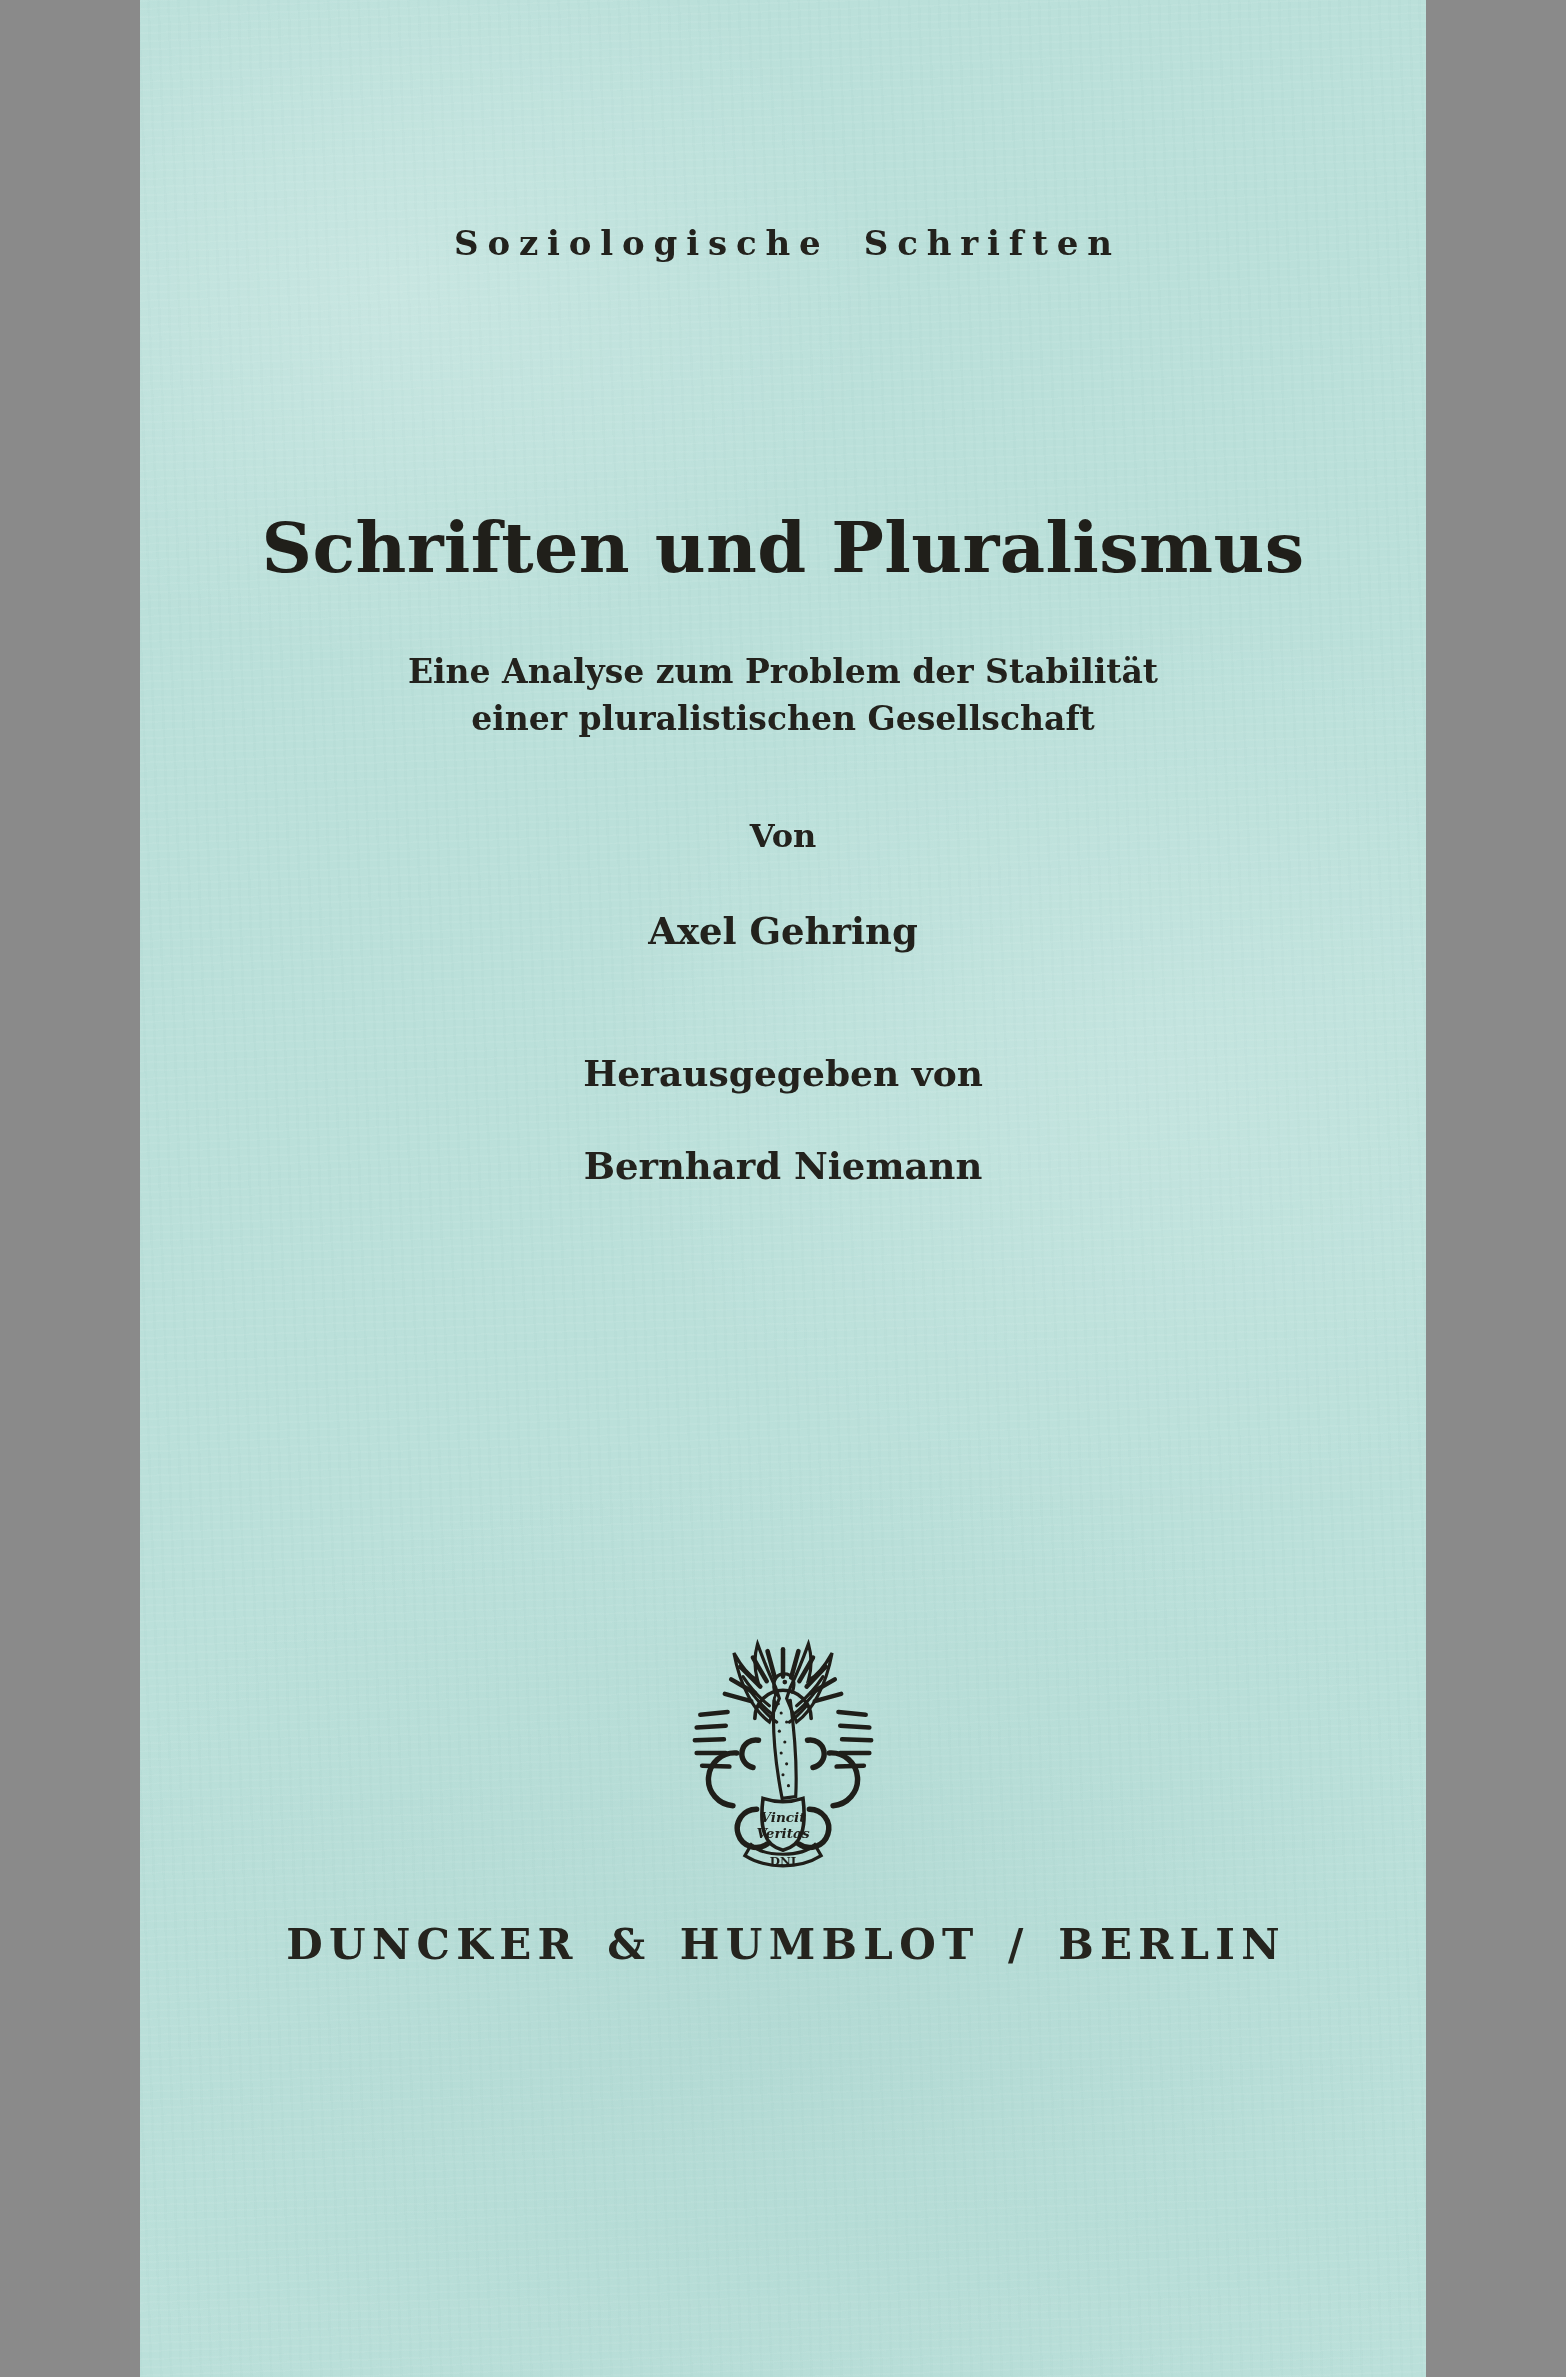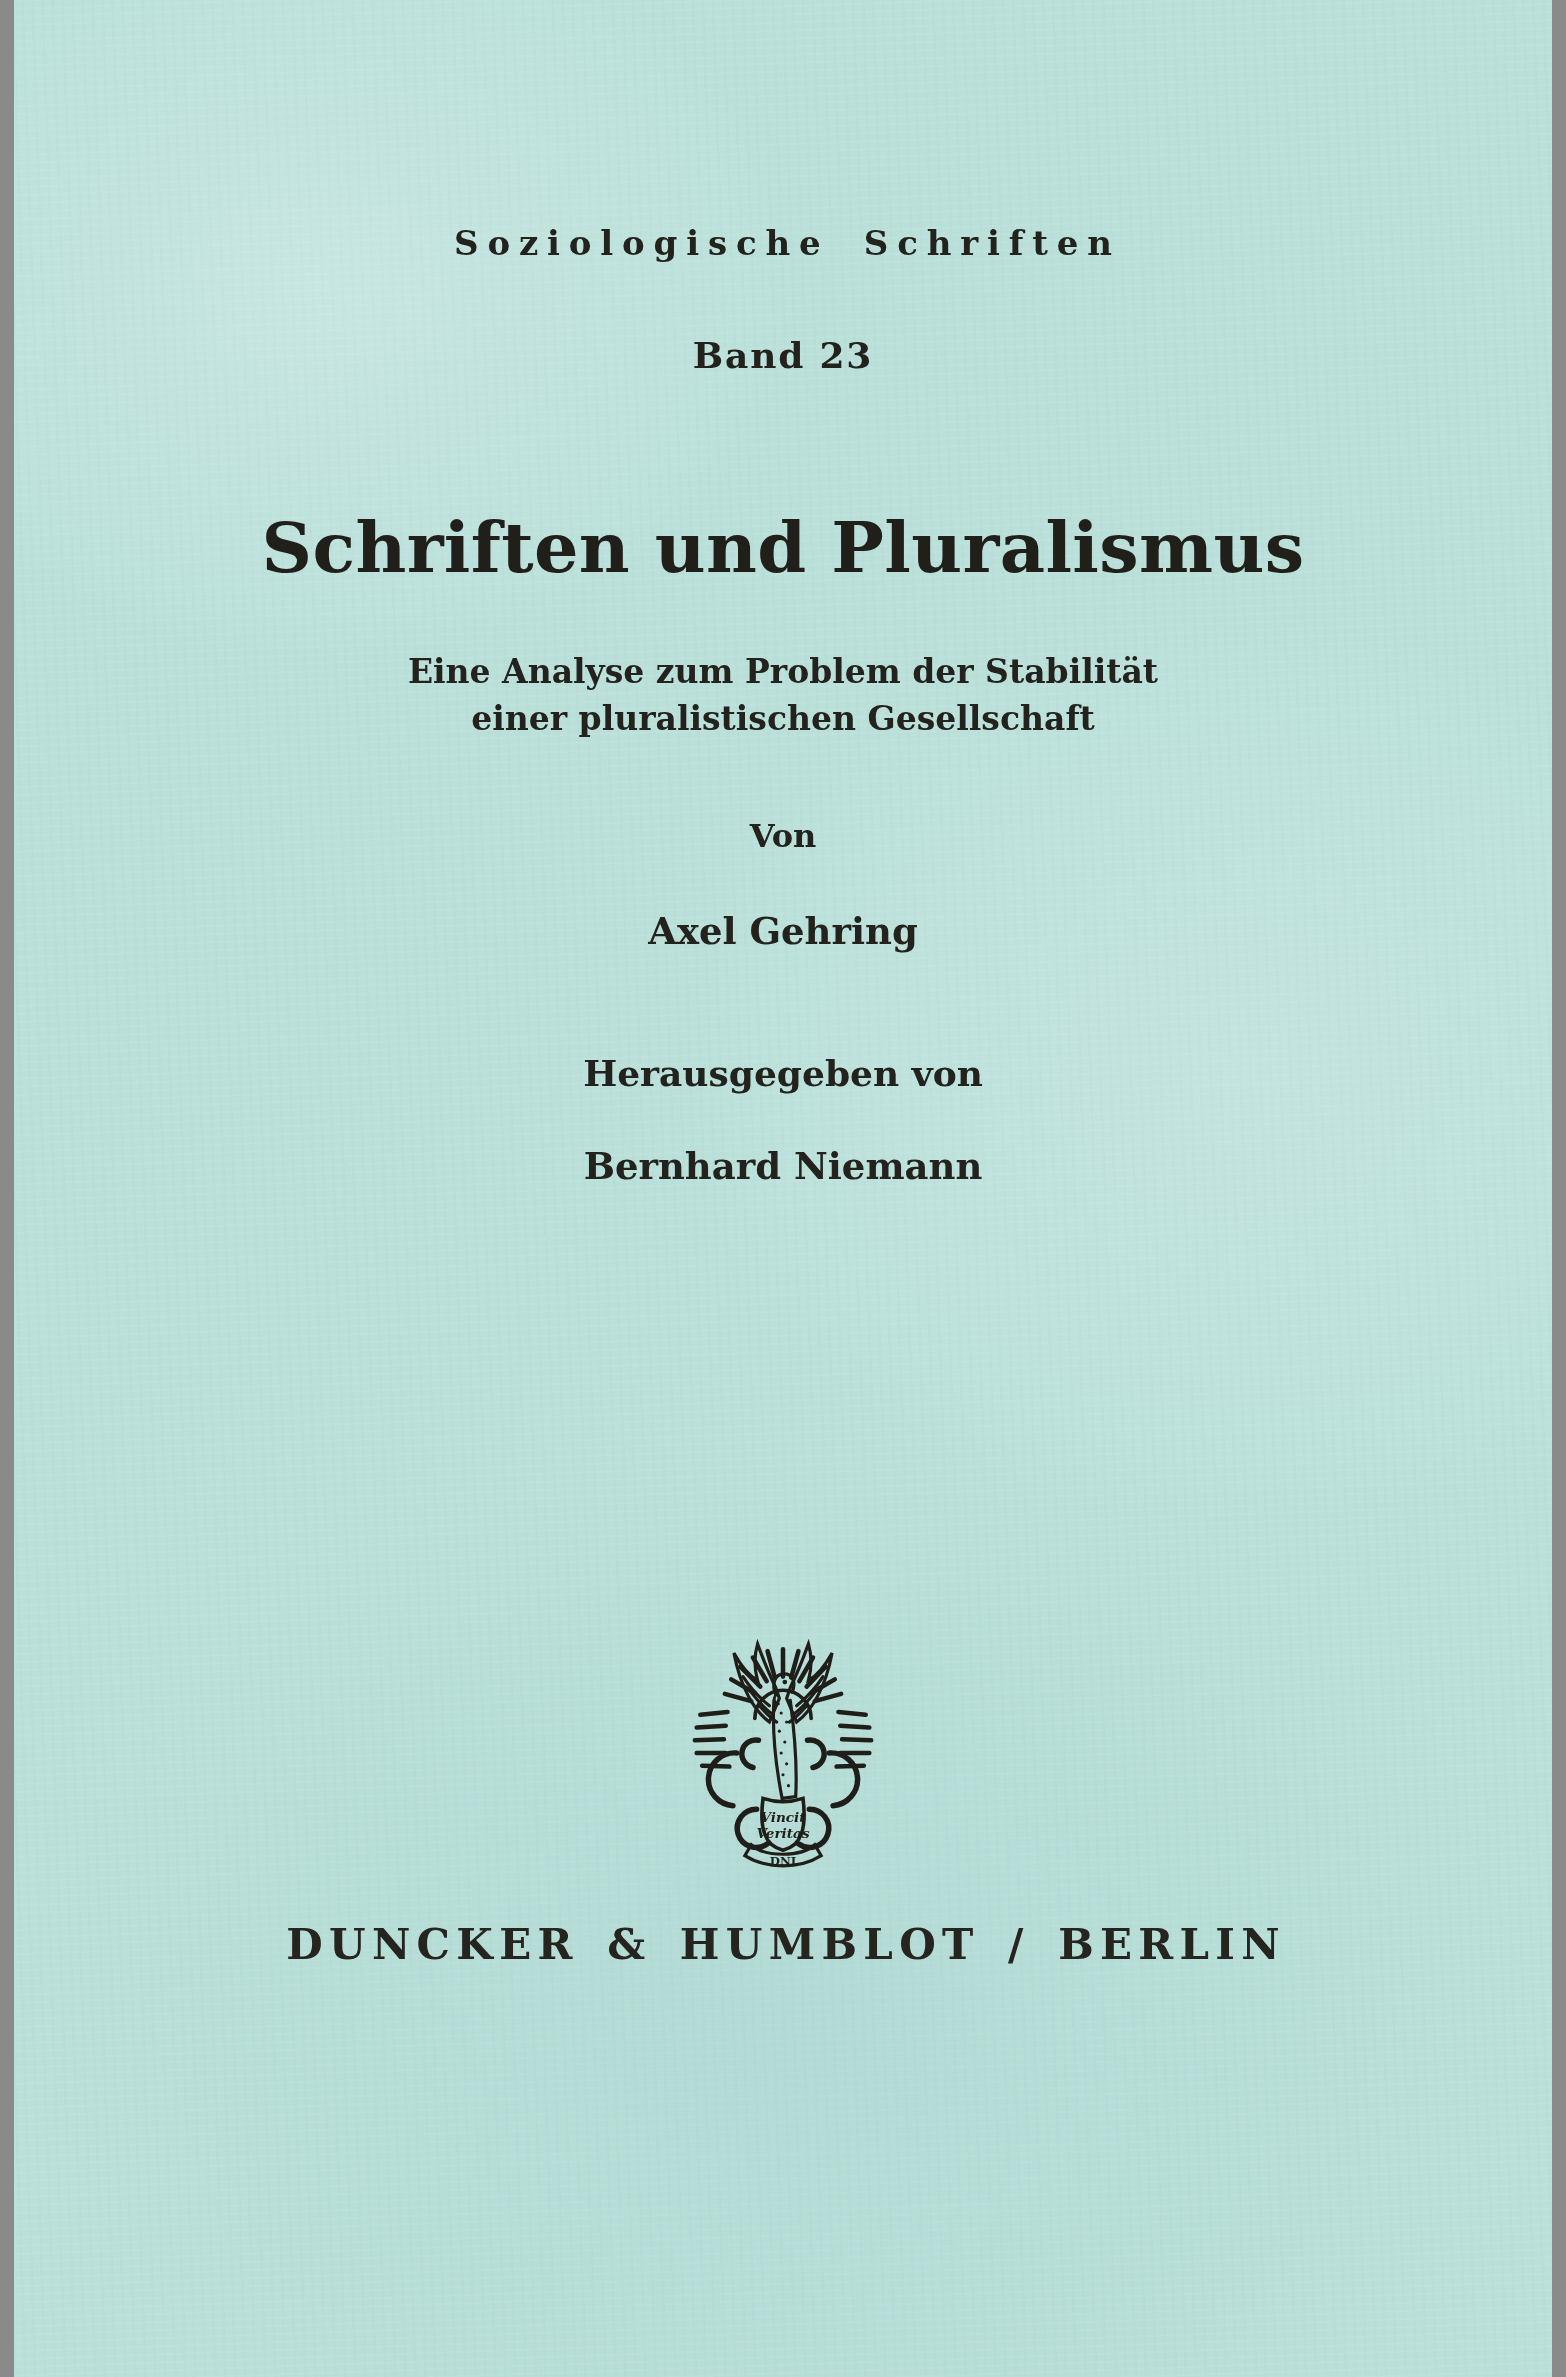--- a/index.html
+++ b/index.html
@@ -2,21 +2,21 @@
 <html style="font-size:14.4px"><head>
 <meta charset="utf-8">
 <style>
   html, body {
     margin: 0;
     padding: 0;
     background: #8a8a8a;
   }
   .page {
     position: relative;
-    width: 1538px;
+    width: 1286px;
     height: 2377px;
     margin: 0 auto;
     background-color: #b9dfd9;
     background-image:
       radial-gradient(ellipse 812px 632px at 20% 12%, rgba(255,255,255,0.20), rgba(255,255,255,0) 60%),
       radial-gradient(ellipse 903px 722px at 80% 45%, rgba(255,255,255,0.14), rgba(255,255,255,0) 65%),
       radial-gradient(ellipse 1083px 812px at 50% 85%, rgba(140,190,184,0.18), rgba(140,190,184,0) 70%),
       repeating-linear-gradient(178deg, rgba(255,255,255,0.05) 0px, rgba(255,255,255,0.05) 1.8px, rgba(0,0,0,0) 1.8px, rgba(0,0,0,0) 8.1px),
       repeating-linear-gradient(88deg, rgba(130,180,175,0.05) 0px, rgba(130,180,175,0.05) 2.7px, rgba(0,0,0,0) 2.7px, rgba(0,0,0,0) 10px);
     overflow: hidden;
@@ -102,21 +102,20 @@
   <svg class="noise-layer" width="1567" height="2377" xmlns="http://www.w3.org/2000/svg" viewBox="0 0 1736 2634">
     <filter id="paperNoise">
       <feTurbulence type="fractalNoise" baseFrequency="0.75" numOctaves="2" stitchTiles="stitch"></feTurbulence>
       <feColorMatrix type="matrix" values="0 0 0 0 1  0 0 0 0 1  0 0 0 0 1  0 0 0 0.055 0"></feColorMatrix>
     </filter>
     <rect width="1736" height="2634" filter="url(#paperNoise)"></rect>
   </svg>
 
   <div class="txt series">Soziologische Schriften</div>
 
-  <div class="txt volume">Band 23</div>
 
   <h1 class="txt title">Schriften und Pluralismus</h1>
 
   <div class="txt byline-label">Von</div>
 
   <div class="txt subtitle">
     <div>Eine Analyse zum Problem der Stabilität</div>
     <div>einer pluralistischen Gesellschaft</div>
   </div>
 

